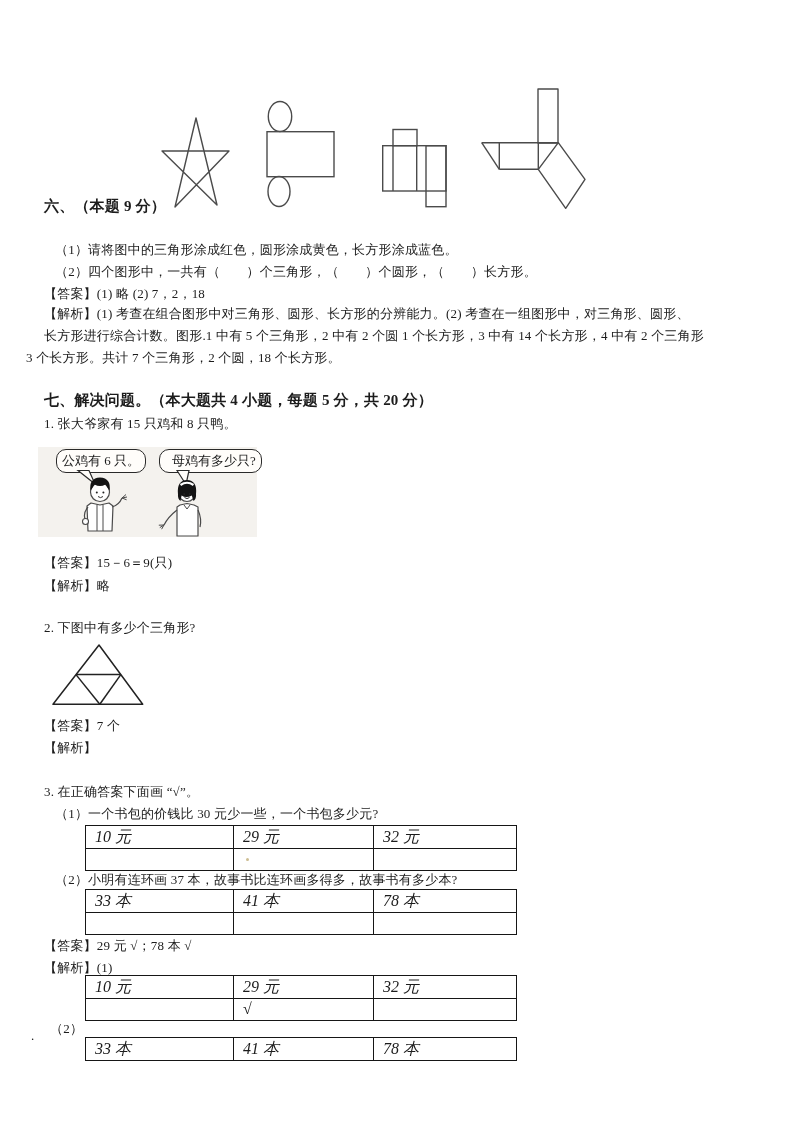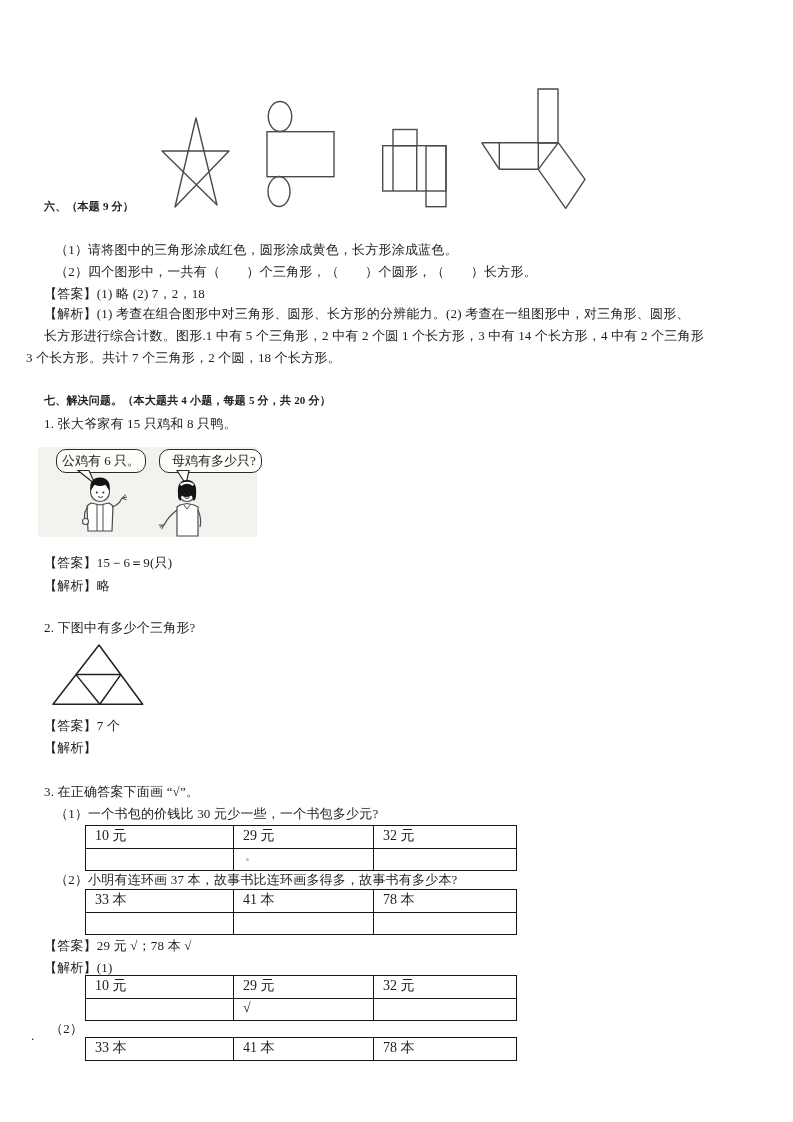--- a/index.html
+++ b/index.html
@@ -1,34 +1,34 @@
 <!DOCTYPE html>
 <html><head>
 <meta charset="utf-8">
 <style>
   html,body{margin:0;padding:0;background:#e8e8e8;}
   .page{
     position:relative;width:793px;height:1122px;margin:0 auto;background:#ffffff;
     font-family:"Liberation Serif","DejaVu Serif",serif;color:#1c1c1c;overflow:hidden;
   }
   .line{position:absolute;font-size:13px;line-height:20px;white-space:nowrap;letter-spacing:0.2px;}
-  .bold{font-weight:bold;font-size:11px;}
+  .bold{font-weight:bold;font-size:15px;}
   svg{display:block;}
   .figs{position:absolute;left:0;top:0;}
   .photo{position:absolute;left:38px;top:447px;width:219px;height:90px;background:#f4f2ee;}
   .bubble{
     position:absolute;top:2px;height:20px;line-height:19px;background:#fffdfa;
     border:1.4px solid #2a2a2a;border-radius:10px;padding:1px 5px;font-size:13px;
     white-space:nowrap;z-index:1;
   }
   .kids{position:absolute;left:0;top:0;z-index:2;pointer-events:none;}
   .tbl{position:absolute;left:85px;width:432px;border:1.6px solid #161616;box-sizing:border-box;background:#fff;}
   .tr{display:flex;}
   .tr + .tr{border-top:1.4px solid #161616;}
-  .td{box-sizing:border-box;height:21px;padding:1px 0 0 9px;font-size:14px;position:relative;}
+  .td{box-sizing:border-box;height:21px;padding:1px 0 0 9px;font-size:16px;position:relative;font-style:italic;}
   .td.c1{width:147px;}
   .td.c2{width:140px;border-left:1.4px solid #161616;}
   .td.c3{width:120px;border-left:1.4px solid #161616;}
   .h22 .td{height:22px;}
   .faint{position:absolute;left:12px;top:9px;width:3px;height:3px;background:#cdbd92;border-radius:50%;}
 </style>
 </head>
 <body>
 
 <div class="page">

